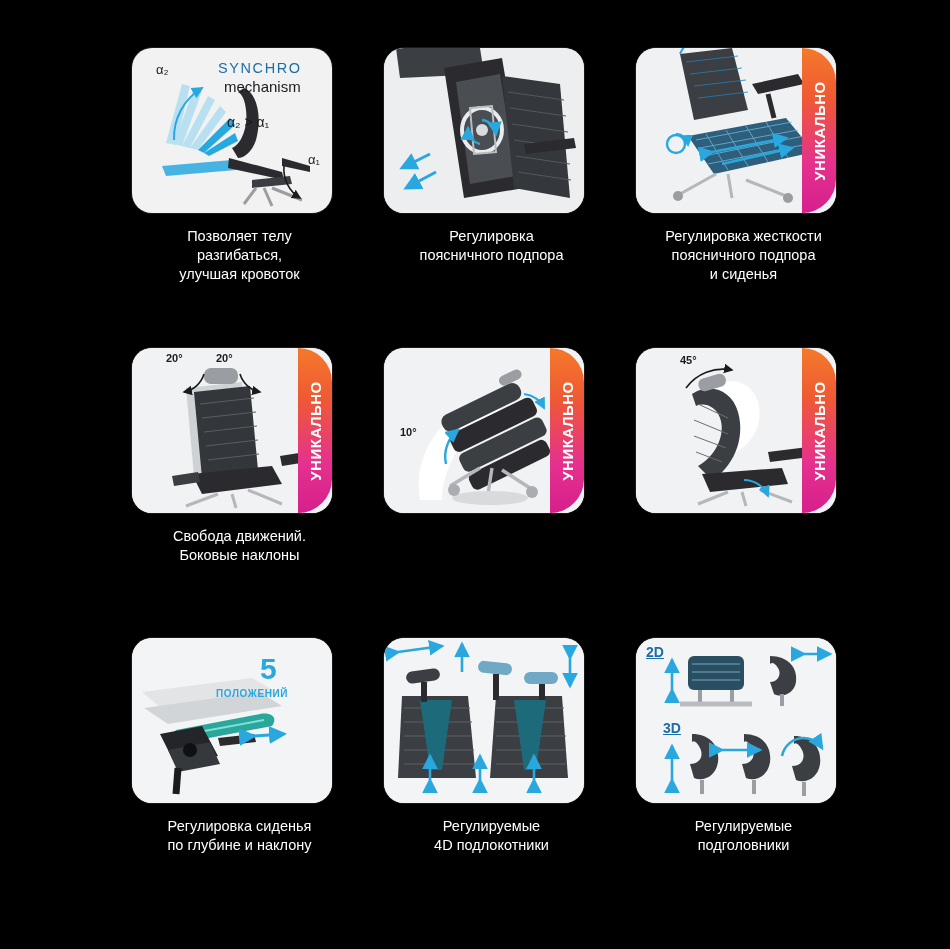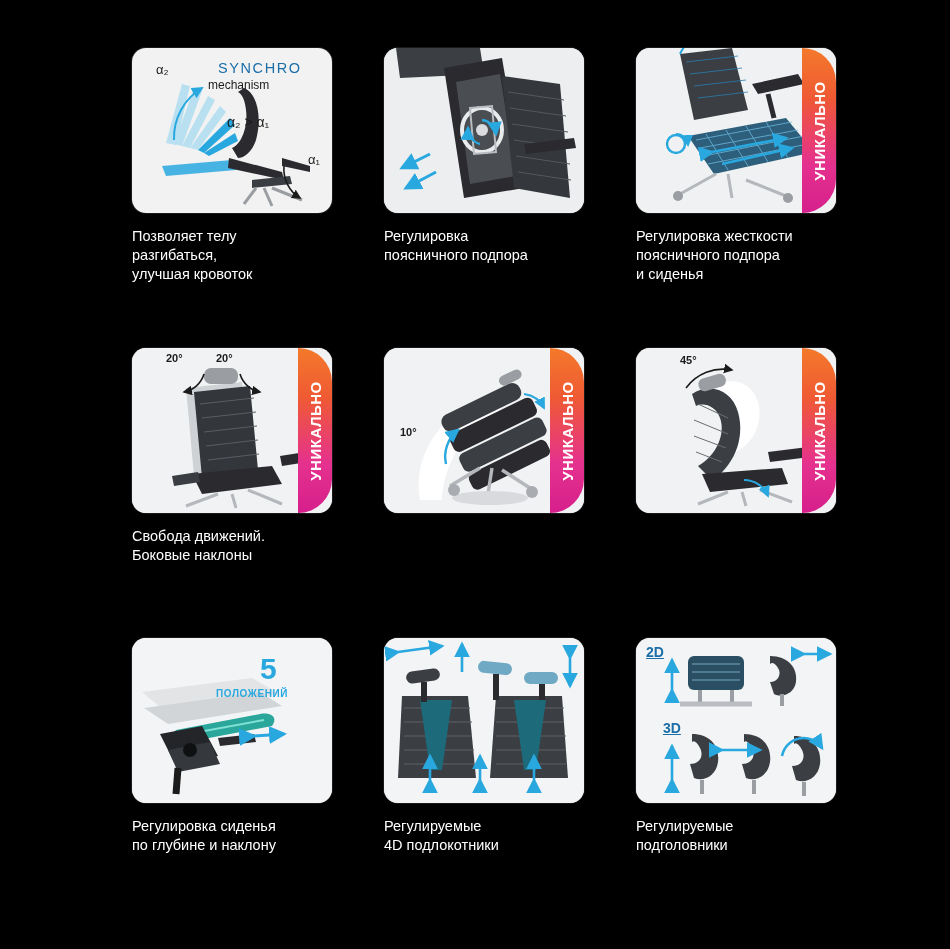--- a/index.html
+++ b/index.html
@@ -23,21 +23,21 @@
     grid-template-columns: 132px 252px 252px 252px;
     grid-template-rows: 48px 300px 290px 290px;
   }
   .cell {
     position: relative;
   }
   .card {
     position: relative;
     width: 200px;
     height: 165px;
-    border-radius: 14px;
+    border-radius: 20px;
     background: #f2f2f2;
     overflow: hidden;
     box-shadow: 0 0 0 1px #1a1a1a;
   }
   .card-inner {
     position: absolute;
     inset: 0;
   }
   .unique-ribbon {
     position: absolute;
@@ -61,20 +61,21 @@
     color: #ffffff;
     text-transform: uppercase;
   }
   .caption {
     margin-top: 14px;
     font-size: 14.5px;
     line-height: 1.32;
     color: #ffffff;
     width: 215px;
     white-space: pre-line;
+    text-align: center;
   }
   .lbl {
     position: absolute;
     font-size: 11px;
     color: #1b1b1b;
     font-weight: normal;
   }
   .lbl-b { font-weight: bold; }
   svg { position: absolute; left: 0; top: 0; overflow: visible; }
   .big-num {
@@ -142,21 +143,21 @@
           <path d="M132,140 L140,158 M140,140 L170,152 M124,140 L112,156" stroke="#9a9da1" stroke-width="3" fill="none"></path>
           <path d="M150,110 L178,118 L178,124 L150,118 z" fill="#2b2b2f"></path>
 
           <path d="M42,92 A58,58 0 0 1 70,40" stroke="#29a8e0" stroke-width="2" fill="none" marker-end="url(#ar-cy)"></path>
           <path d="M152,118 A34,34 0 0 0 168,150" stroke="#1b1b1b" stroke-width="1.6" fill="none" marker-end="url(#ar-dk)"></path>
         </svg>
         <div class="lbl" style="left:24px; top:14px; font-size:13px; color:#1b1b1b;">α₂</div>
         <div class="lbl" style="left:176px; top:104px; font-size:13px; color:#1b1b1b;">α₁</div>
         <div class="lbl" style="left:95px; top:66px; font-size:14px; color:#1b1b1b;">α₂ &gt; α₁</div>
         <div class="lbl" style="left:86px; top:12px; font-size:14.5px; letter-spacing:1.6px; color:#1b6ea8;">SYNCHRO</div>
-        <div class="lbl" style="left:76px; top:30px; font-size:12px; color:#1b1b1b;">mechanism</div>
+        <div class="lbl" style="left:92px; top:30px; font-size:15px; color:#1b1b1b;">mechanism</div>
       </div>
     </div>
     <div class="caption">Позволяет телу
 разгибаться,
  улучшая кровоток</div>
   </div>
 
   <div class="cell">
     <div class="card">
       <div class="card-inner">

